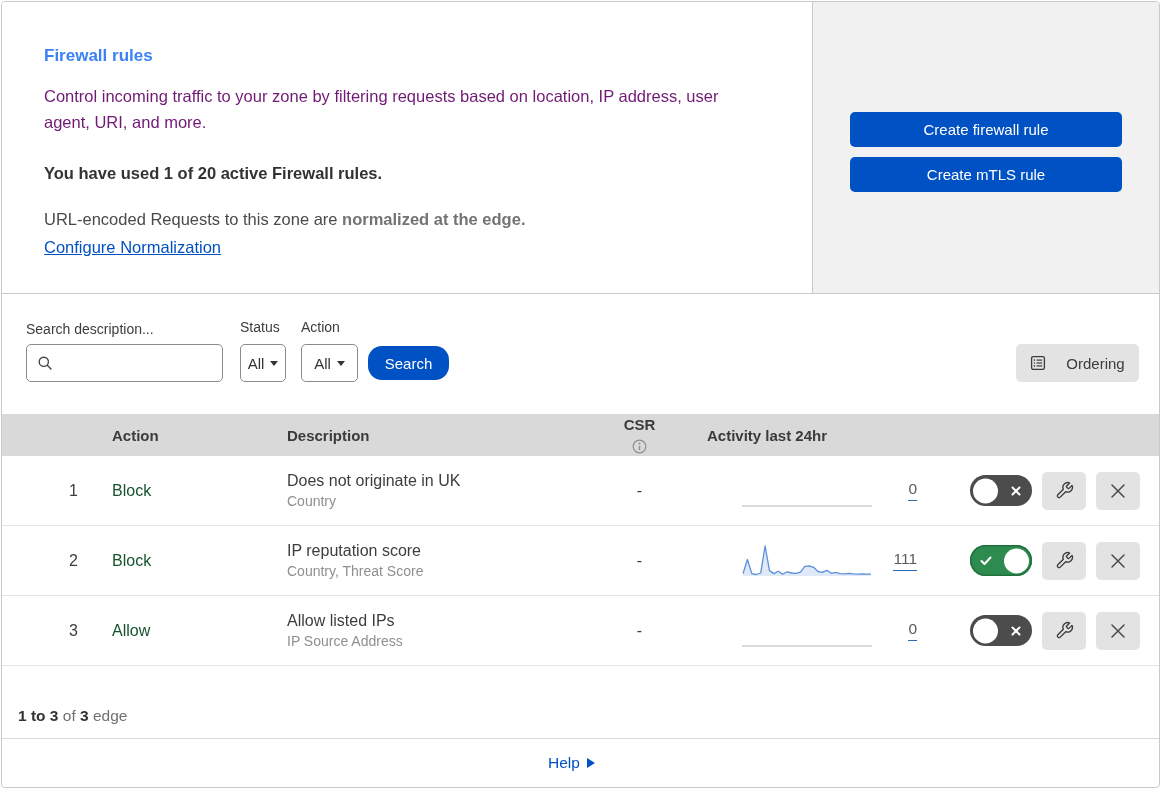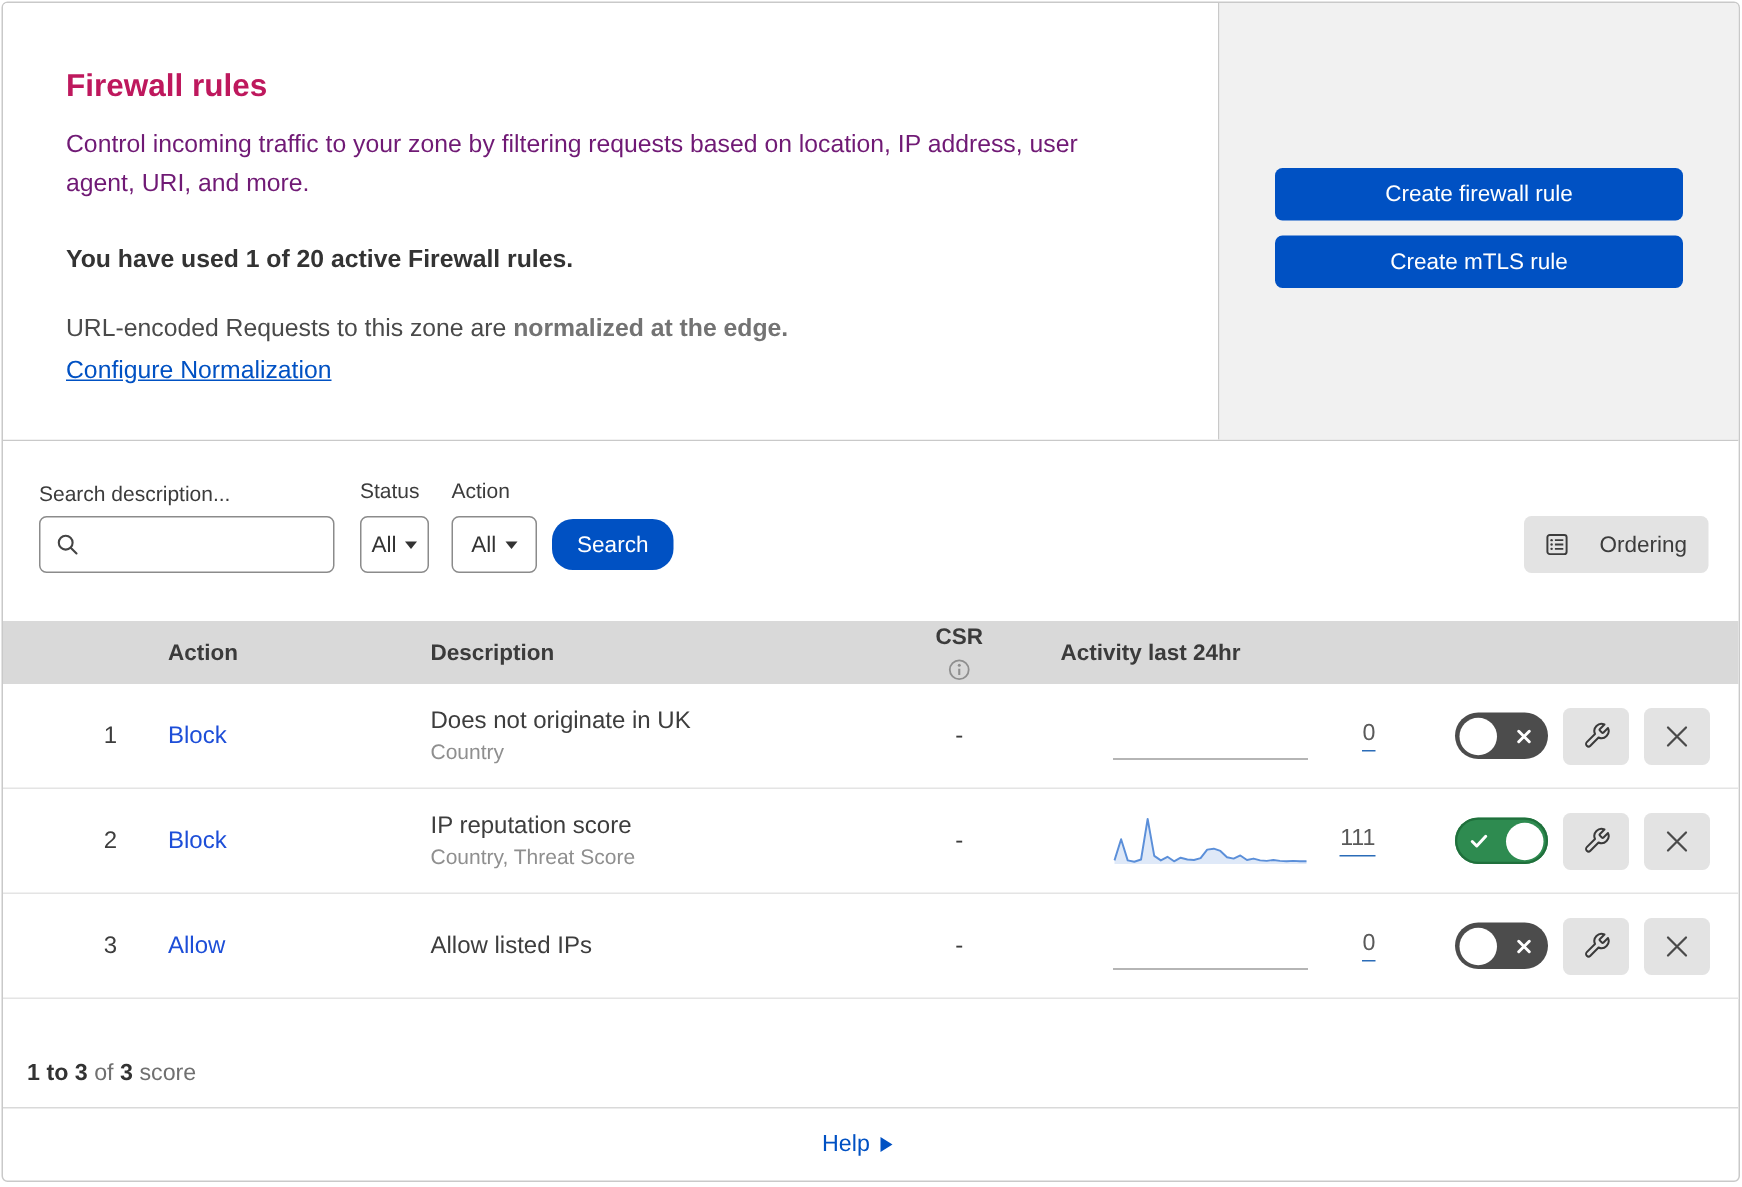--- a/index.html
+++ b/index.html
@@ -6,21 +6,21 @@
   html,body { width:1161px; height:791px; background:#fff; font-family:"Liberation Sans", sans-serif; }
   .card {
     position:relative; width:1159px; height:787px; margin:1px;
     border:1px solid #c9c9c9; border-radius:4px; background:#fff; overflow:hidden;
   }
 
   
   .top { position:relative; height:292px; border-bottom:1px solid #c9c9c9; }
   .top-left { position:absolute; left:0; top:0; width:811px; height:100%; background:#fff; border-right:1px solid #c9c9c9; }
   .top-right { position:absolute; left:811px; top:0; right:0; height:100%; background:#f1f1f1; }
-  .page-title { position:absolute; left:42px; top:44px; font-size:21px; font-weight:600; color:#be185d; }
+  .page-title { position:absolute; left:42px; top:44px; font-size:17px; font-weight:600; color:#3b82f6; }
   .page-desc { position:absolute; left:42px; top:81px; width:720px; font-size:16.5px; line-height:26px; color:#701a75; }
   .usage { position:absolute; left:42px; top:162px; font-size:16.5px; font-weight:700; color:#333; }
   .norm { position:absolute; left:42px; top:208px; font-size:16.5px; color:#4a4a4a; }
   .norm b { color:#737373; }
   .norm-link { position:absolute; left:42px; top:236px; font-size:16.5px; color:#0051c3; text-decoration:underline; cursor:pointer; }
   .btn-primary {
     display:block; border:none; border-radius:5px; background:#0051c3; color:#fff;
     font-size:15px; font-family:inherit; cursor:pointer; text-align:center;
   }
   .btn-create1 { position:absolute; left:37px; top:110px; width:272px; height:35px; }
@@ -53,21 +53,21 @@
   }
 
   
   .grid { display:grid; grid-template-columns:90px 195px 310px 85px 250px 1fr; align-items:center; }
   .thead { height:42px; background:#d9d9d9; font-size:15px; font-weight:600; color:#3b3b3b; }
   .h-action { padding-left:20px; }
   .h-csr { display:flex; align-items:center; justify-content:center; gap:6px;flex-direction:column; }
   .h-activity { padding-left:25px; }
   .trow { height:70px; border-bottom:1px solid #e4e4e4; background:#fff; }
   .c-num { text-align:right; padding-right:14px; font-size:16px; color:#3d3d3d; }
-  .c-action { padding-left:20px; font-size:16px; color:#1d4ed8; }
+  .c-action { padding-left:20px; font-size:16px; color:#14532d; }
   .desc-main { font-size:16px; color:#3d3d3d; }
   .desc-sub { font-size:14px; color:#8f8f8f; margin-top:3px; }
   .c-csr { text-align:center; font-size:16px; color:#3d3d3d; }
   .c-activity { display:flex; align-items:center; padding-left:60px; padding-right:15px; height:100%; }
   .spark { width:130px; height:40px; display:inline-block; }
   .count-link { margin-left:auto; font-size:15.5px; color:#5a5a5a; border-bottom:1px solid #2b6cb8; padding-bottom:2px; cursor:pointer; text-decoration:none; }
   .c-controls { display:flex; align-items:center; gap:10px; padding-left:38px; }
   .icon-btn {
     width:44px; height:38px; background:#e3e3e3; border:none; border-radius:5px;
     display:flex; align-items:center; justify-content:center; cursor:pointer;
@@ -233,20 +233,21 @@
           </svg>
       </button>
     </div>
   </div>
 
   <div class="grid trow">
     <div class="c-num">3</div>
     <div class="c-action">Allow</div>
     <div class="c-desc">
       <div class="desc-main">Allow listed IPs</div>
+      <div class="desc-sub">IP Source Address</div>
     </div>
     <div class="c-csr">-</div>
     <div class="c-activity">
       <span class="spark"><svg width="130" height="40">
             <line x1="0" y1="35" x2="130" y2="35" stroke="#b5b5b5" stroke-width="1.2"></line>
           </svg></span>
       <a class="count-link">0</a>
     </div>
     <div class="c-controls">
       <button class="toggle off">
@@ -263,21 +264,21 @@
       </button>
       <button class="icon-btn">
         <svg width="18" height="18" viewBox="0 0 18 18">
             <path d="M3 3 L15 15 M15 3 L3 15" stroke="#4a4a4a" stroke-width="1.5" stroke-linecap="round"></path>
           </svg>
       </button>
     </div>
   </div>
 
   <div class="foot-summary">
-    <span><b>1 to 3</b><span> of </span><b>3</b><span> score</span></span>
+    <span><b>1 to 3</b><span> of </span><b>3</b><span> edge</span></span>
   </div>
   <div class="foot-help">
     <a class="help-link">
       <span>Help</span>
       <span class="arrow-right"></span>
     </a>
   </div>
 
 </div>
 

